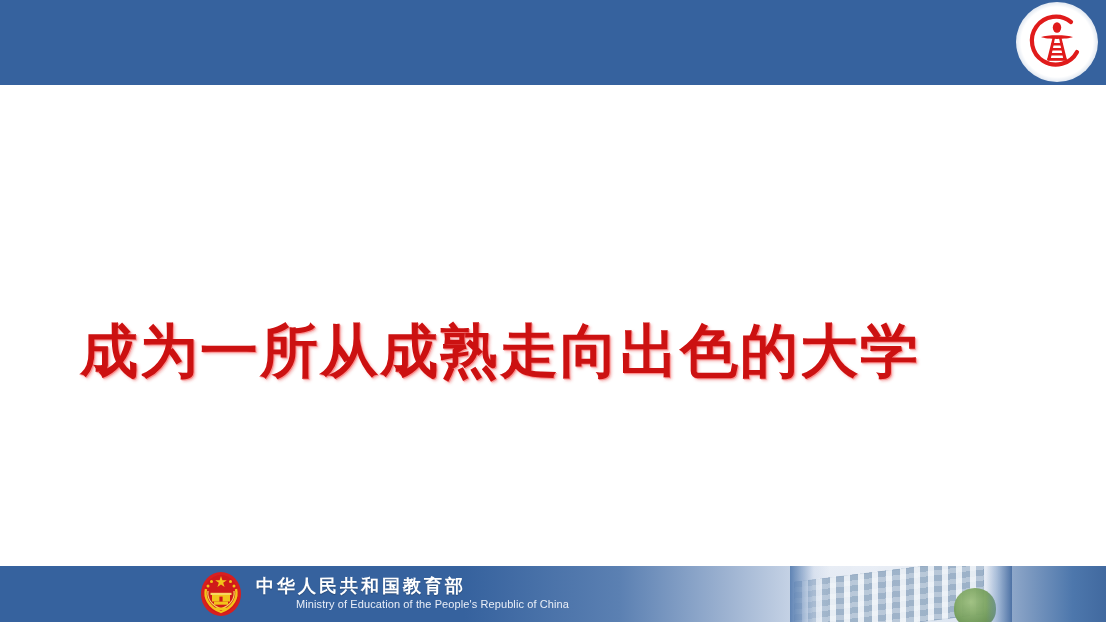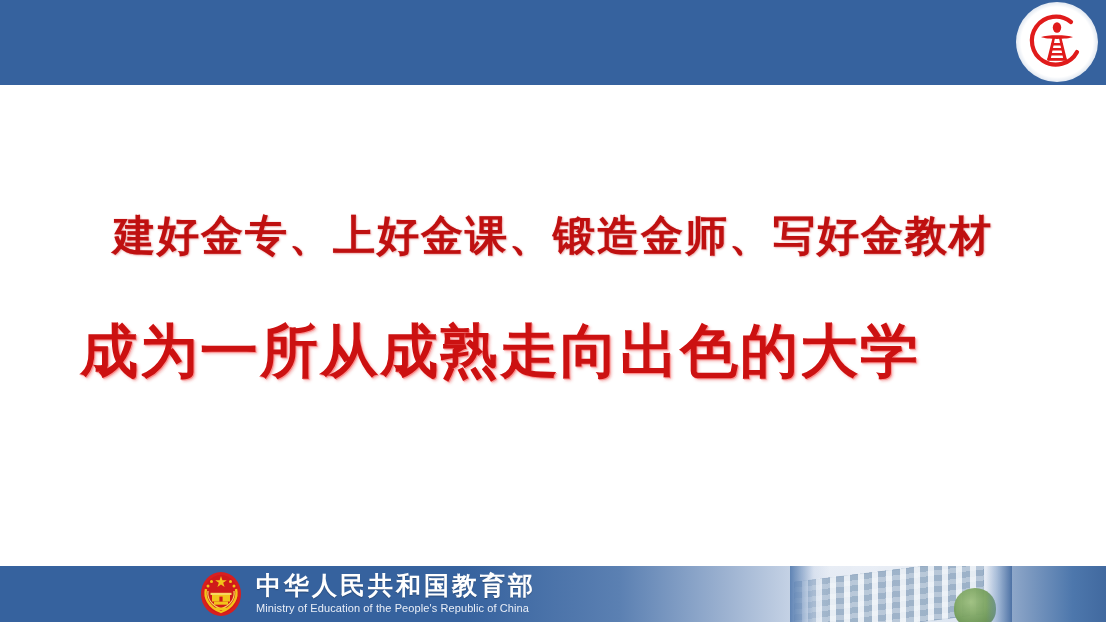--- a/index.html
+++ b/index.html
@@ -190,35 +190,35 @@
 
   .ministry-text {
     margin-left: 14px;
     display: flex;
     flex-direction: column;
     justify-content: center;
   }
   .ministry-cn {
     color: #ffffff;
     font-family: "DejaVu Serif", "Liberation Serif", serif;
-    font-size: 25px;
+    font-size: 18px;
     font-weight: 700;
     letter-spacing: 3px;
     line-height: 1.05;
     text-shadow: 0 1px 1px rgba(0,0,0,0.25);
-    text-align: center;
   }
   .ministry-en {
     color: #e9eef7;
     font-family: "Liberation Sans", sans-serif;
     font-size: 11px;
     font-weight: 400;
     letter-spacing: 0.1px;
     line-height: 1.2;
     margin-top: 2px;
+    margin-left: 40px;
   }
 </style>
 </head>
 <body>
 
 <div id="slide">
 
   <div class="header-band">
     <div class="header-logo">
       <svg width="64" height="64" viewBox="0 0 64 64" aria-hidden="true">
@@ -234,21 +234,20 @@
 
         <rect x="26.3" y="33" width="11.4" height="2.5" fill="#e01b1b"></rect>
         <rect x="25.2" y="38" width="13.6" height="2.5" fill="#e01b1b"></rect>
         <rect x="24.0" y="43" width="16.0" height="2.5" fill="#e01b1b"></rect>
         <rect x="22.6" y="48" width="18.8" height="2.8" fill="#e01b1b"></rect>
       </svg>
     </div>
   </div>
 
   <div class="content">
-    <div class="title-line-1">建好金专、上好金课、锻造金师、写好金教材</div>
     <div class="title-line-2">成为一所从成熟走向出色的大学</div>
   </div>
 
   <div class="footer-topline"></div>
   <div class="footer-band">
 
     <div class="footer-photo">
       <div class="bld-sky"></div>
       <div class="bld-body"></div>
       <div class="bld-win"></div>

